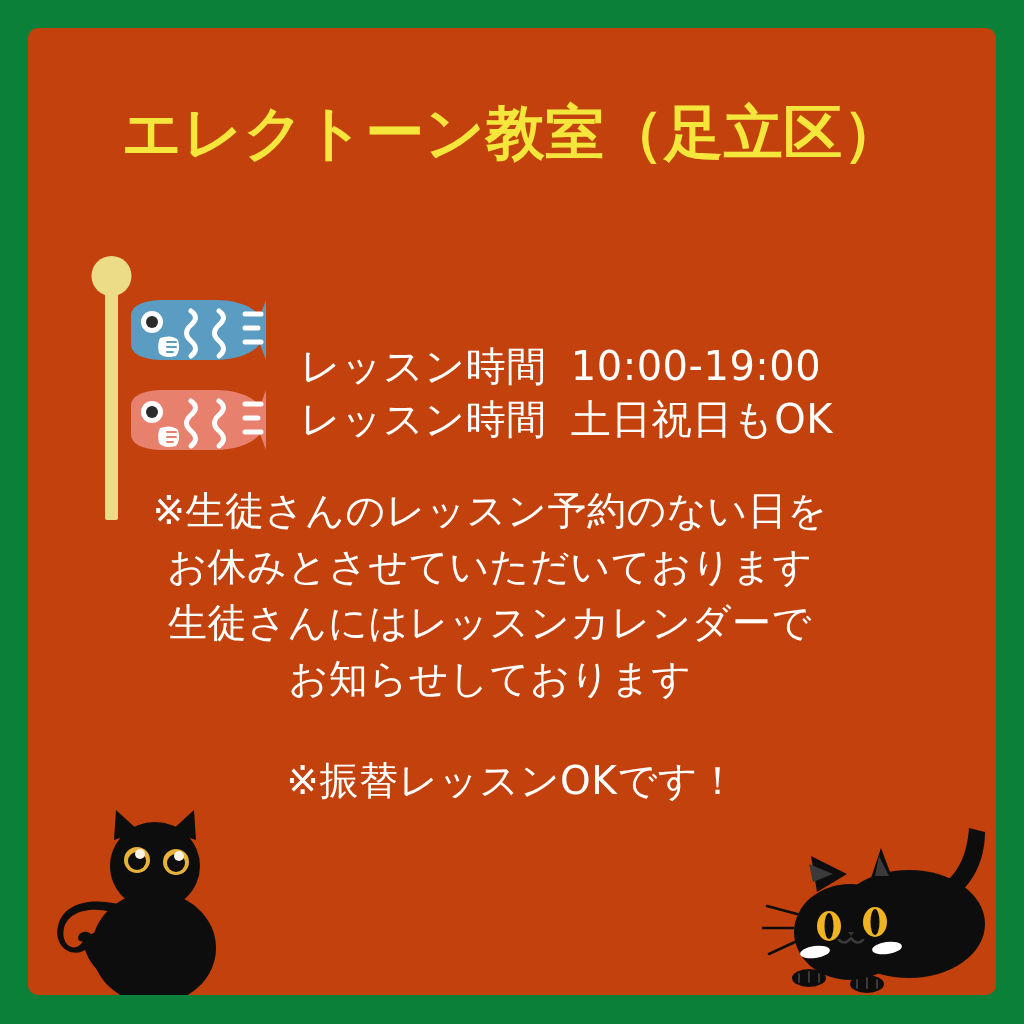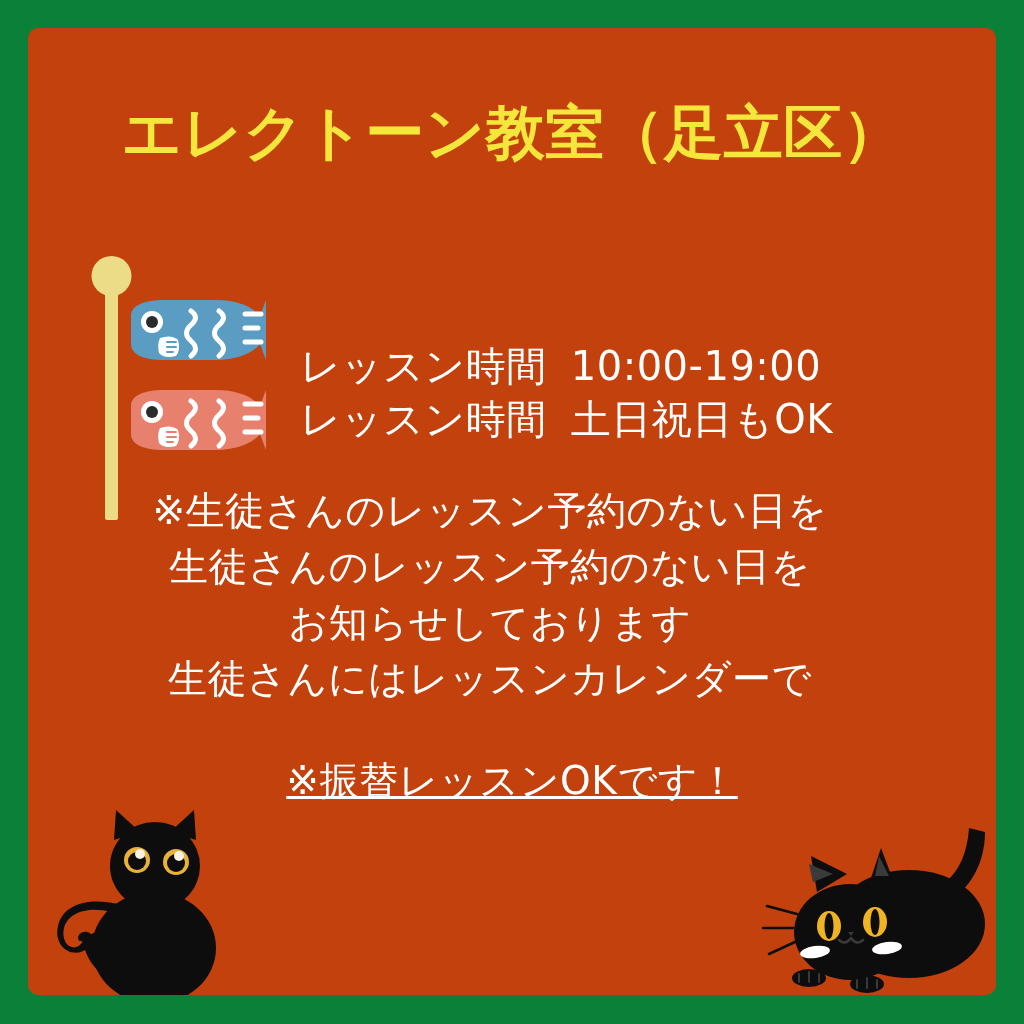--- a/index.html
+++ b/index.html
@@ -96,21 +96,20 @@
     width: 968px;
     text-align: center;
   }
   .bottom-line {
     display: block;
     color: #ffffff;
     font-size: 39px;
     line-height: 56px;
     white-space: nowrap;
     letter-spacing: 0.5px;
-    text-decoration: underline;
   }
 
   
   #koinobori {
     position: absolute;
     left: 40px;
     top: 210px;
     width: 230px;
     height: 300px;
   }
@@ -179,23 +178,23 @@
       </svg>
     </div>
 
     <div id="info-block">
       <span class="info-row"><span>レッスン時間</span><span class="gap"></span><span>10:00-19:00</span></span>
       <span class="info-row"><span>レッスン時間</span><span class="gap"></span><span>土日祝日もOK</span></span>
     </div>
 
     <div id="note-block">
       <span class="note-line">※生徒さんのレッスン予約のない日を</span>
-      <span class="note-line">生徒さんのレッスン予約のない日を</span>
+      <span class="note-line">お休みとさせていただいております</span>
+      <span class="note-line">生徒さんにはレッスンカレンダーで</span>
       <span class="note-line">お知らせしております</span>
-      <span class="note-line">生徒さんにはレッスンカレンダーで</span>
     </div>
 
     <div id="bottom-block">
       <span class="bottom-line">※振替レッスンOKです！</span>
     </div>
 
     <div id="cat-sitting">
       <svg viewBox="0 0 210 215" width="210" height="215" aria-hidden="true">
 
         <path d="M96 120 C 62 108, 28 112, 22 138 C 17 160, 38 172, 52 160

